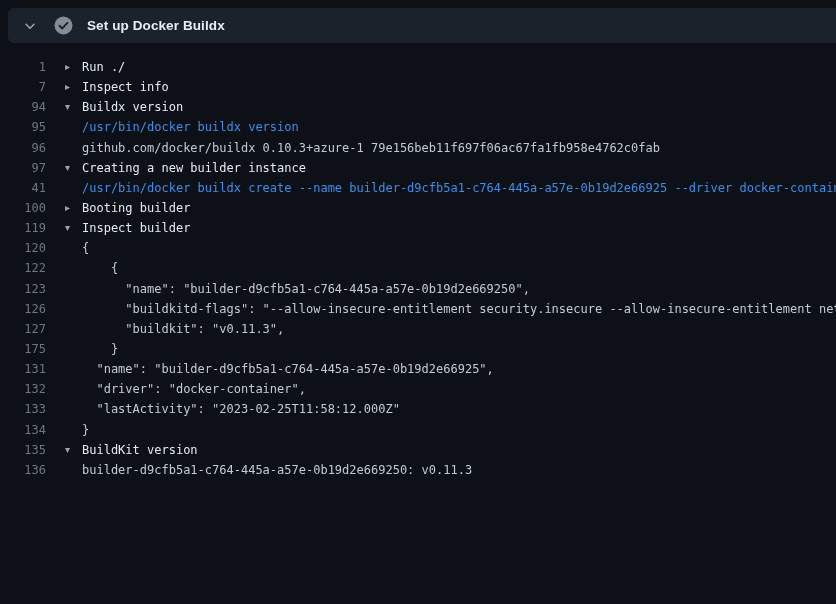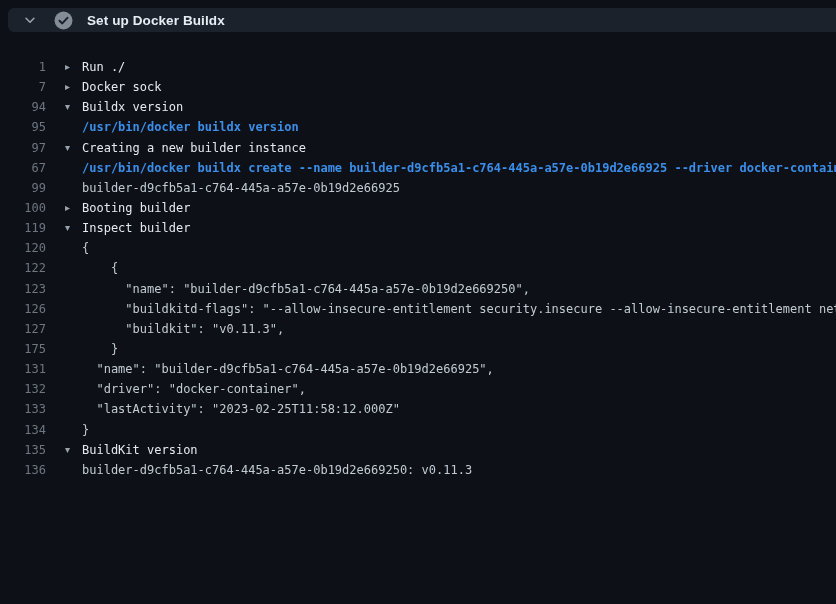--- a/index.html
+++ b/index.html
@@ -4,21 +4,21 @@
 <style>
   * { margin: 0; padding: 0; box-sizing: border-box; }
   html, body { width: 836px; height: 604px; overflow: hidden; }
   body {
     background: var(--page-bg, #0d1117);
     font-family: "Liberation Sans", sans-serif;
     position: relative;
   }
   .step-header {
     position: absolute;
-    left: 8px; top: 8px; right: 0; height: 24px;
+    left: 8px; top: 8px; right: 0; height: 35px;
     background: var(--header-bg, #1c222c);
     border-radius: 6px 0 0 6px;
     display: flex;
     align-items: center;
     padding-left: 14px;
     cursor: pointer;
   }
   .chevron { width: 16px; height: 16px; display: flex; align-items: center; justify-content: center; }
   .check-badge { margin-left: 16px; width: 19px; height: 19px; display: flex; align-items: center; justify-content: center; }
   .step-title {
@@ -58,21 +58,21 @@
   .log-row .txt {
     flex: 1 1 auto;
     overflow: hidden;
     color: var(--output-fg, #c2cbd4);
   }
   .log-row.group-collapsed .txt,
   .log-row.group-expanded .txt { color: var(--group-fg, #e4eaf0); }
   .log-row.group-collapsed, .log-row.group-expanded { cursor: pointer; }
   .log-row.command .txt {
     color: var(--command-fg, #3b8eea);
-    font-weight: bold;
+    font-weight: normal;
   }
 </style>
 </head>
 <body>
 
 <div class="step-header">
   <span class="chevron">
     <svg width="14" height="14" viewBox="0 0 16 16">
       <path d="M3.5 6 L8 10.5 L12.5 6" fill="none" stroke="#9aa4af" stroke-width="1.8" stroke-linecap="round" stroke-linejoin="round"></path>
     </svg>
@@ -89,46 +89,46 @@
 <div class="log-area">
   <div>
       <div class="log-row group-collapsed">
     <span class="num">1</span>
     <span class="arrow">▸</span>
     <span class="txt">Run ./</span>
   </div>
       <div class="log-row group-collapsed">
     <span class="num">7</span>
     <span class="arrow">▸</span>
-    <span class="txt">Docker sock</span>
+    <span class="txt">Inspect info</span>
   </div>
       <div class="log-row group-expanded">
     <span class="num">94</span>
     <span class="arrow">▾</span>
     <span class="txt">Buildx version</span>
   </div>
       <div class="log-row command">
     <span class="num">95</span>
     <span class="arrow"></span>
     <span class="txt">/usr/bin/docker buildx version</span>
   </div>
+      <div class="log-row output">
+    <span class="num">96</span>
+    <span class="arrow"></span>
+    <span class="txt">github.com/docker/buildx 0.10.3+azure-1 79e156beb11f697f06ac67fa1fb958e4762c0fab</span>
+  </div>
       <div class="log-row group-expanded">
     <span class="num">97</span>
     <span class="arrow">▾</span>
     <span class="txt">Creating a new builder instance</span>
   </div>
       <div class="log-row command">
-    <span class="num">67</span>
+    <span class="num">41</span>
     <span class="arrow"></span>
     <span class="txt">/usr/bin/docker buildx create --name builder-d9cfb5a1-c764-445a-a57e-0b19d2e66925 --driver docker-container</span>
-  </div>
-      <div class="log-row output">
-    <span class="num">99</span>
-    <span class="arrow"></span>
-    <span class="txt">builder-d9cfb5a1-c764-445a-a57e-0b19d2e66925</span>
   </div>
       <div class="log-row group-collapsed">
     <span class="num">100</span>
     <span class="arrow">▸</span>
     <span class="txt">Booting builder</span>
   </div>
       <div class="log-row group-expanded">
     <span class="num">119</span>
     <span class="arrow">▾</span>
     <span class="txt">Inspect builder</span>

